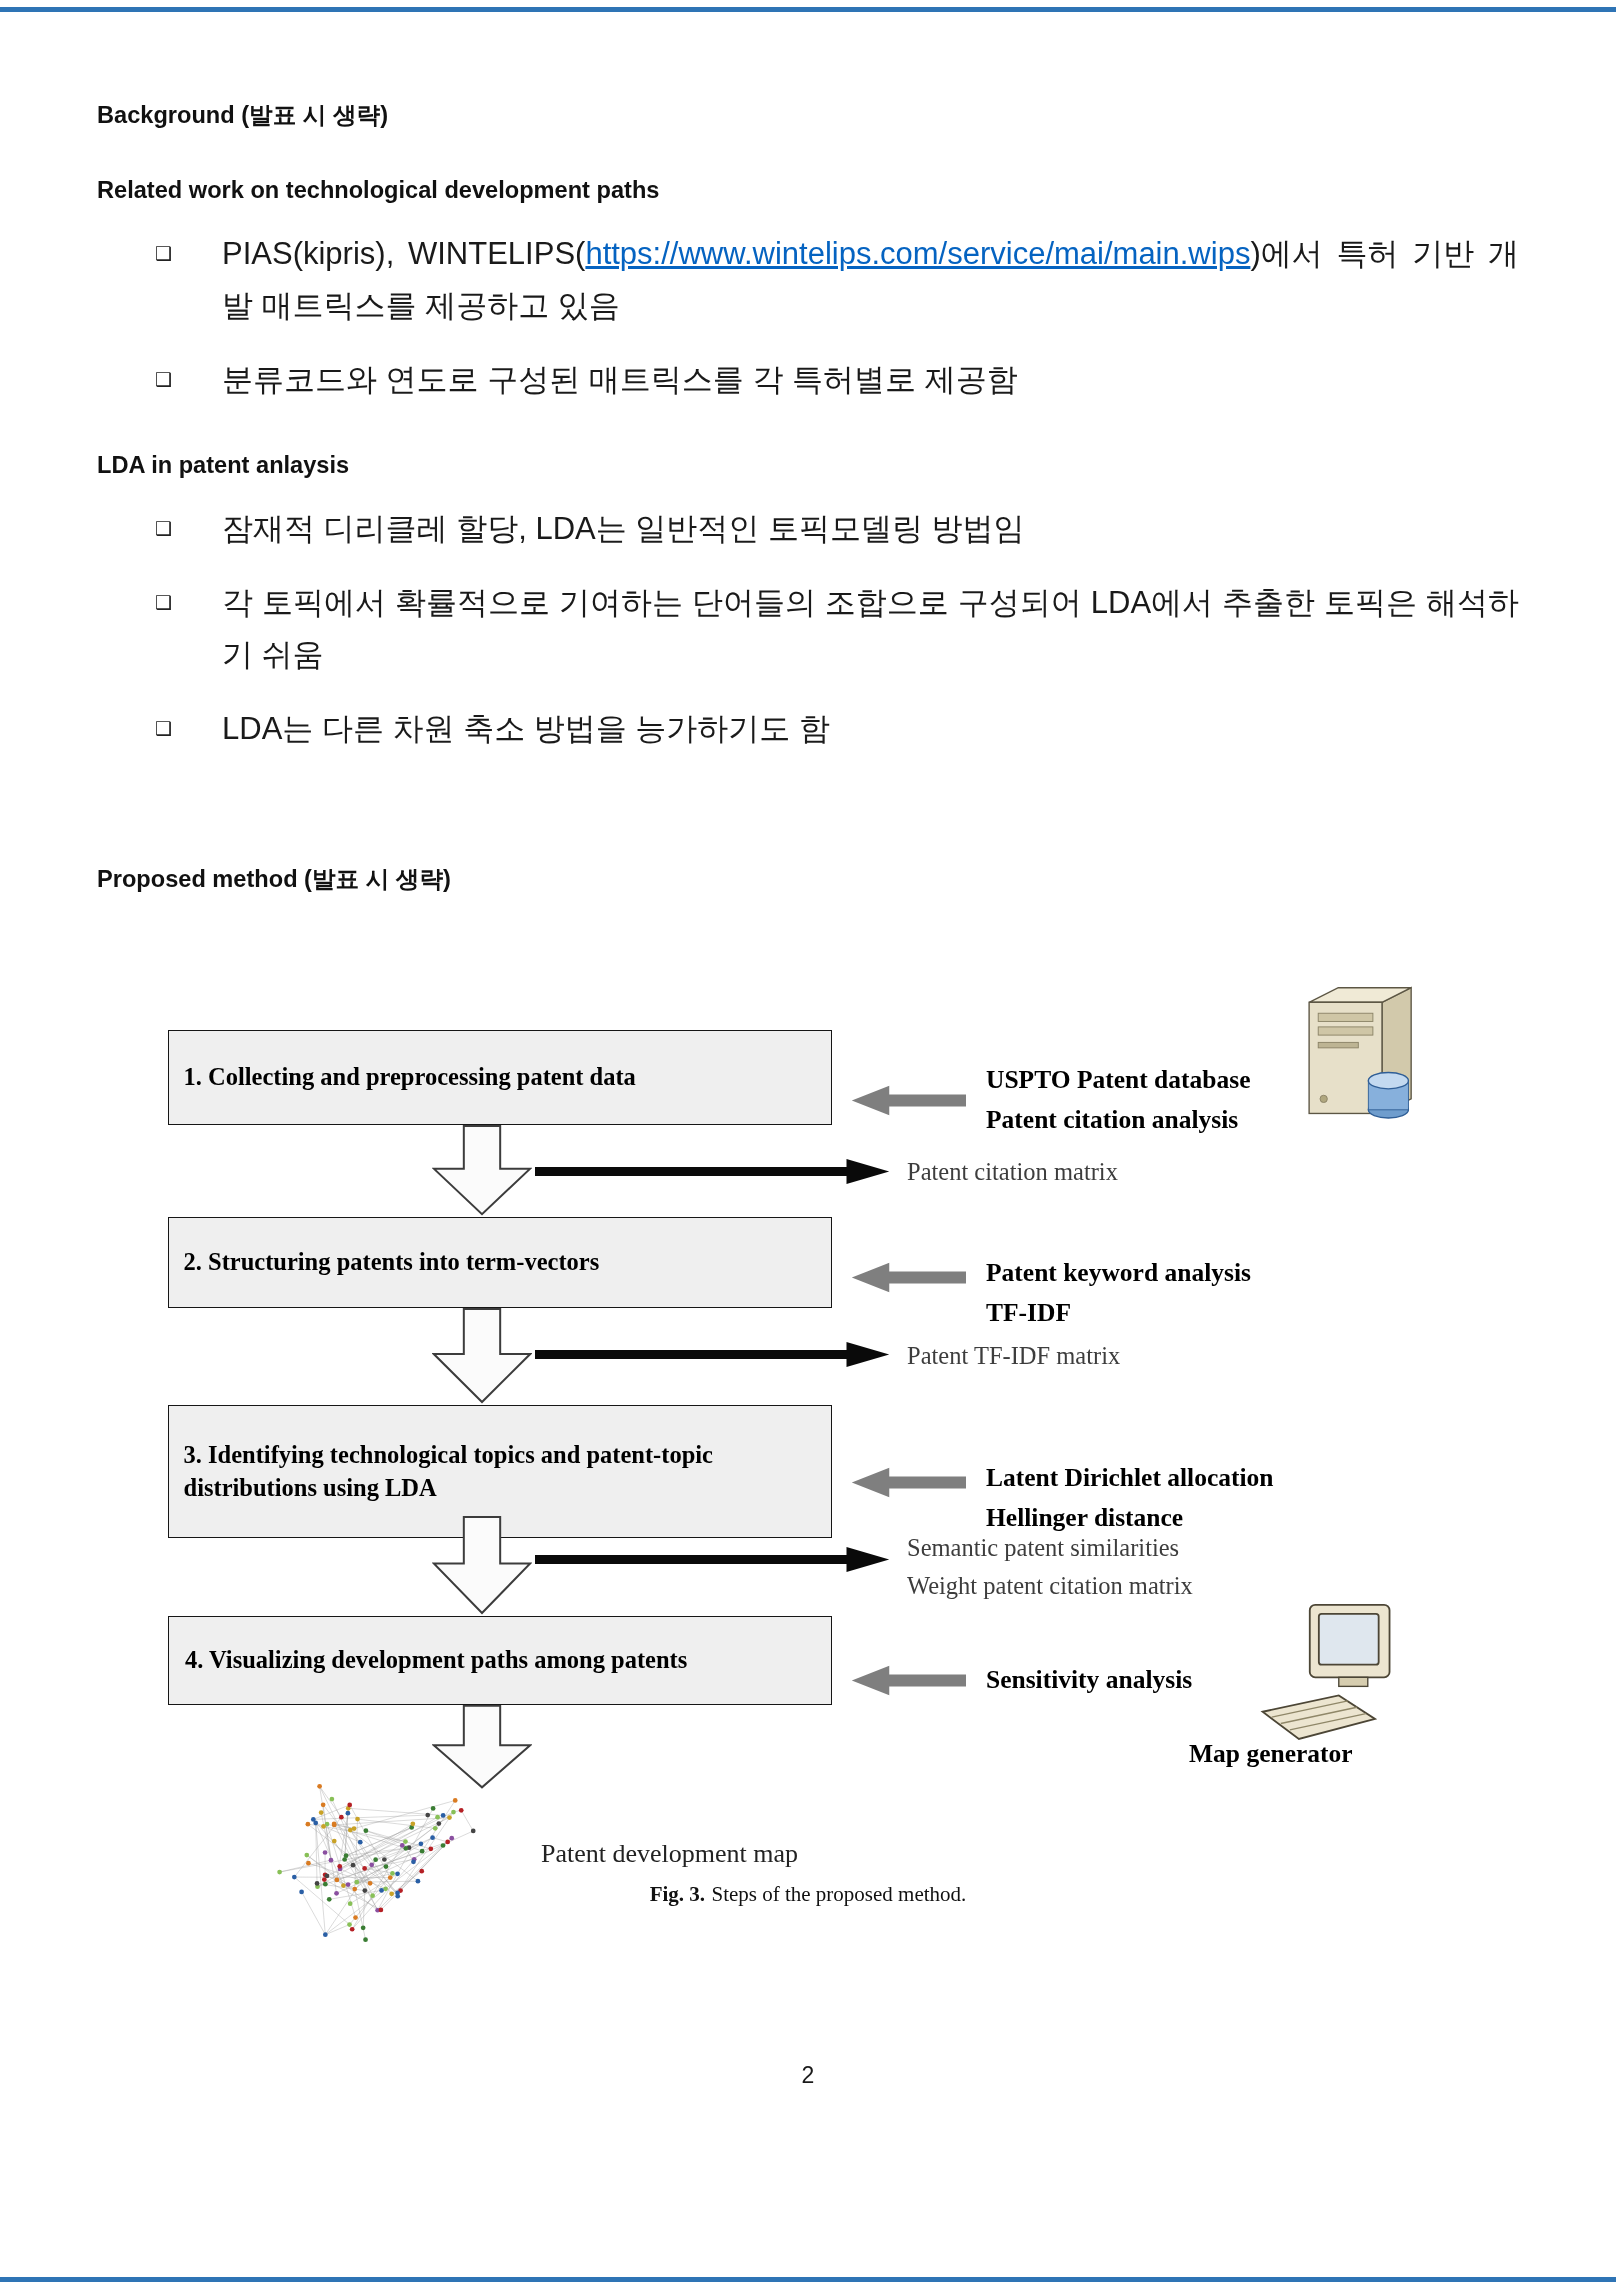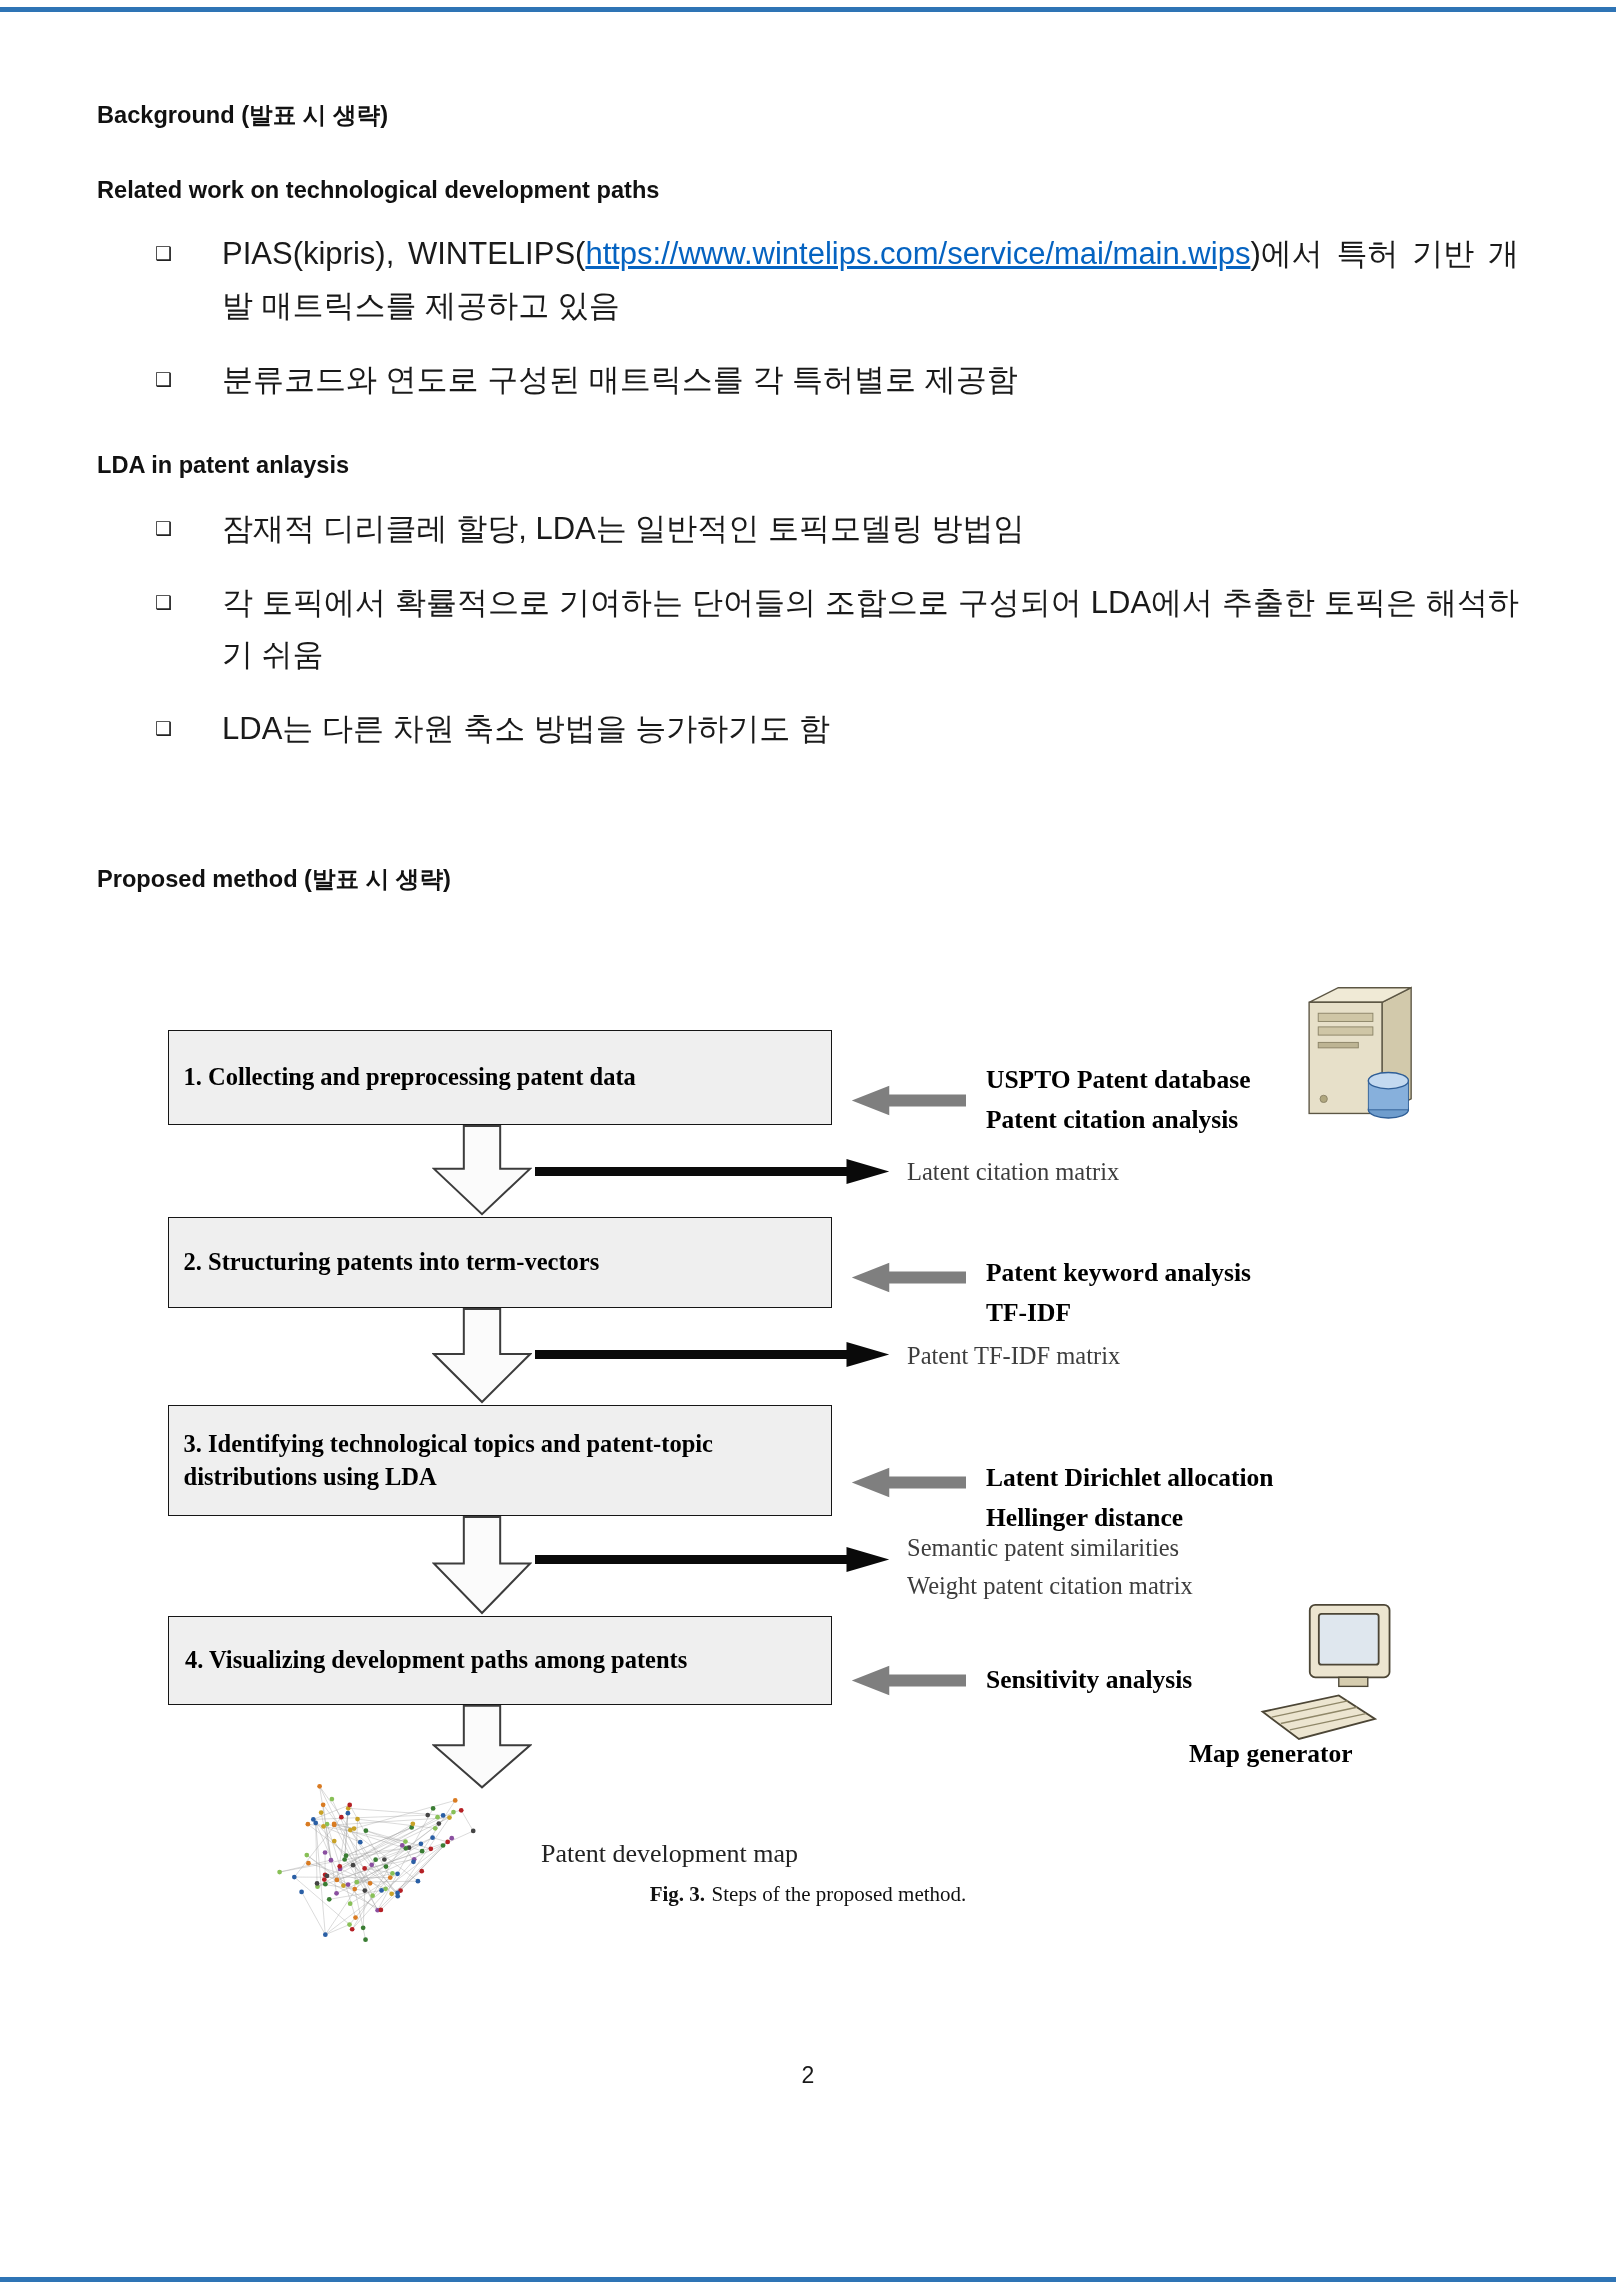--- a/index.html
+++ b/index.html
@@ -33,21 +33,21 @@
   
   .figure{position:absolute;top:964px;left:0;width:1616px;height:1005px;}
   .figure *{font-family:"Liberation Serif",serif;}
   .sbox{
     position:absolute;left:168px;width:664px;background:var(--box-fill);
     border:1.8px solid #161616;display:flex;align-items:center;
     padding:0 14.5px;font-weight:bold;font-size:24.5px;color:#000;line-height:1.32;
   }
   .box-1{top:66px;height:95px;}
   .box-2{top:253px;height:91px;}
-  .box-3{top:441px;height:111px;}
+  .box-3{top:441px;height:133px;}
   .box-4{top:652px;height:89px;padding-left:16px;}
 
   .down-arrow{position:absolute;left:432px;width:100px;}
   .down-arrow svg{width:100%;height:100%;display:block;}
   .down-arrow polygon{fill:#fbfbfb;stroke:#3c3c3c;stroke-width:2;}
   .da-1{top:161px;height:91px;}
   .da-2{top:344px;height:96px;}
   .da-3{top:552px;height:99px;}
   .da-4{top:741px;height:84px;}
 
@@ -215,21 +215,21 @@
   </div>
   <div class="in-label il-3">
     <div>Latent Dirichlet allocation</div>
     <div>Hellinger distance</div>
   </div>
   <div class="in-label il-4">
     <div>Sensitivity analysis</div>
   </div>
 
   <div class="out-label ol-1">
-    <div>Latent citation matrix</div>
+    <div>Patent citation matrix</div>
   </div>
   <div class="out-label ol-2">
     <div>Patent TF-IDF matrix</div>
   </div>
   <div class="out-label ol-3">
     <div>Semantic patent similarities</div>
     <div>Weight patent citation matrix</div>
   </div>
 
   <div class="icon server-icon">

